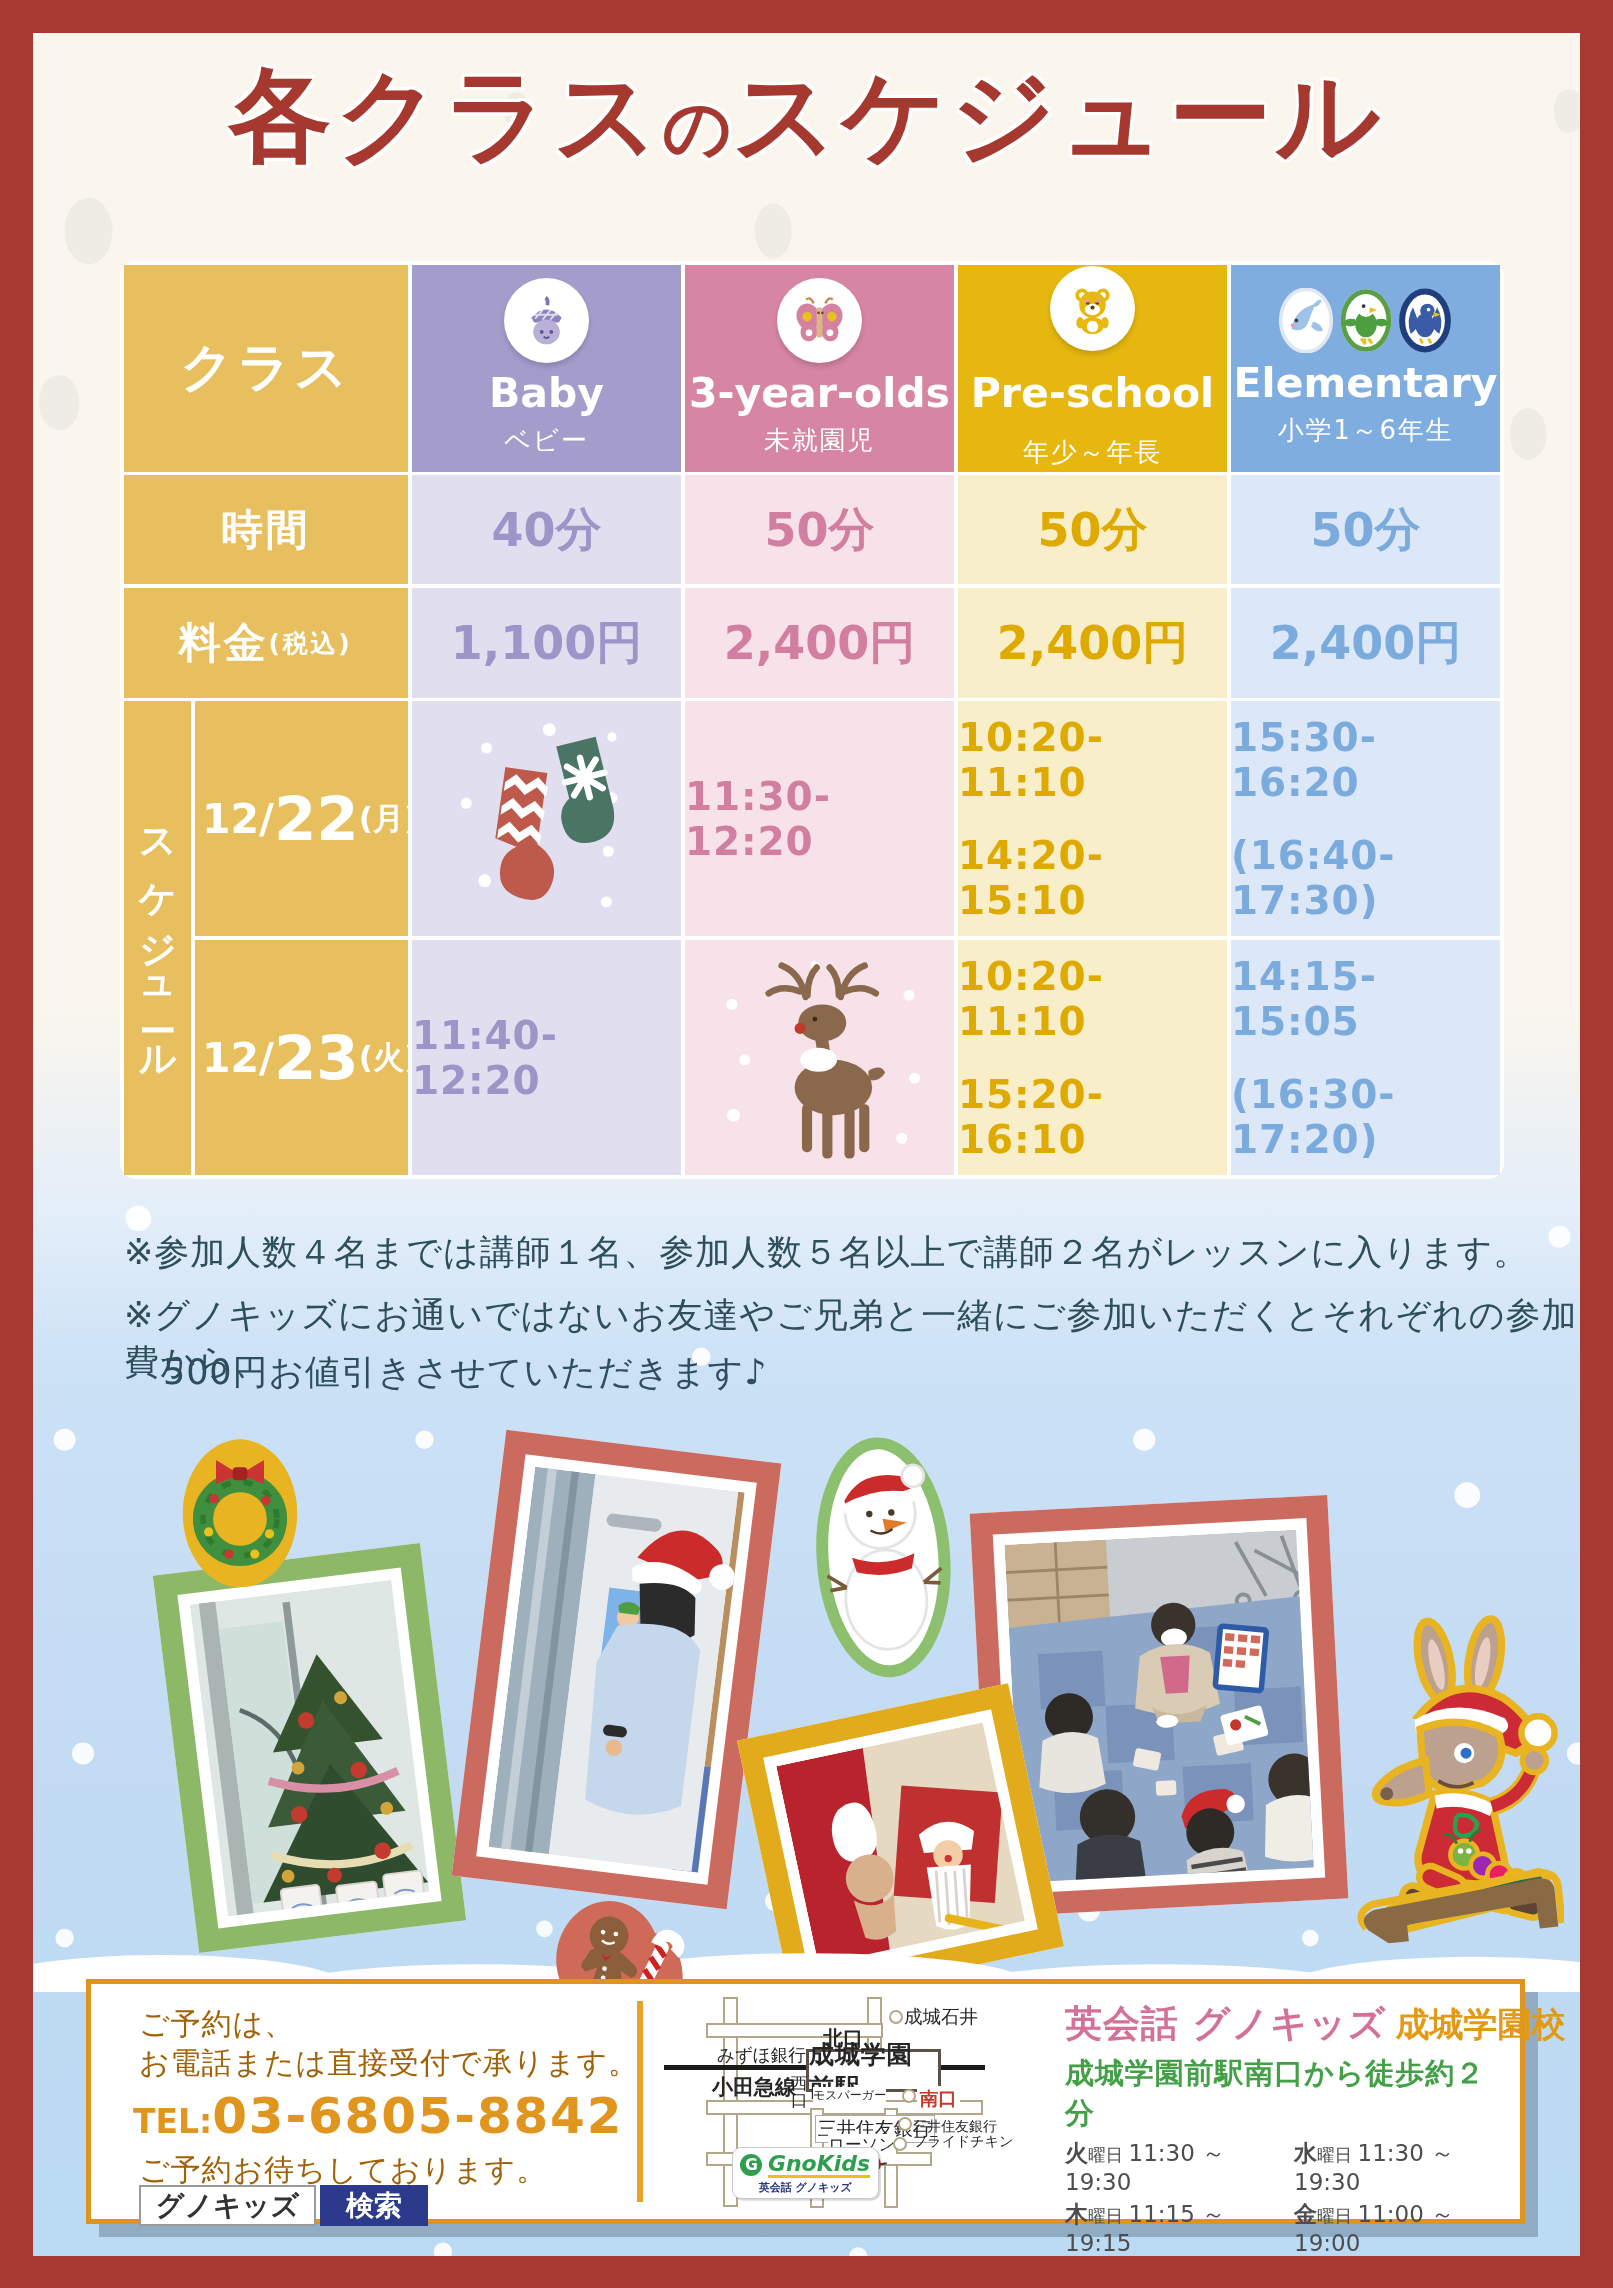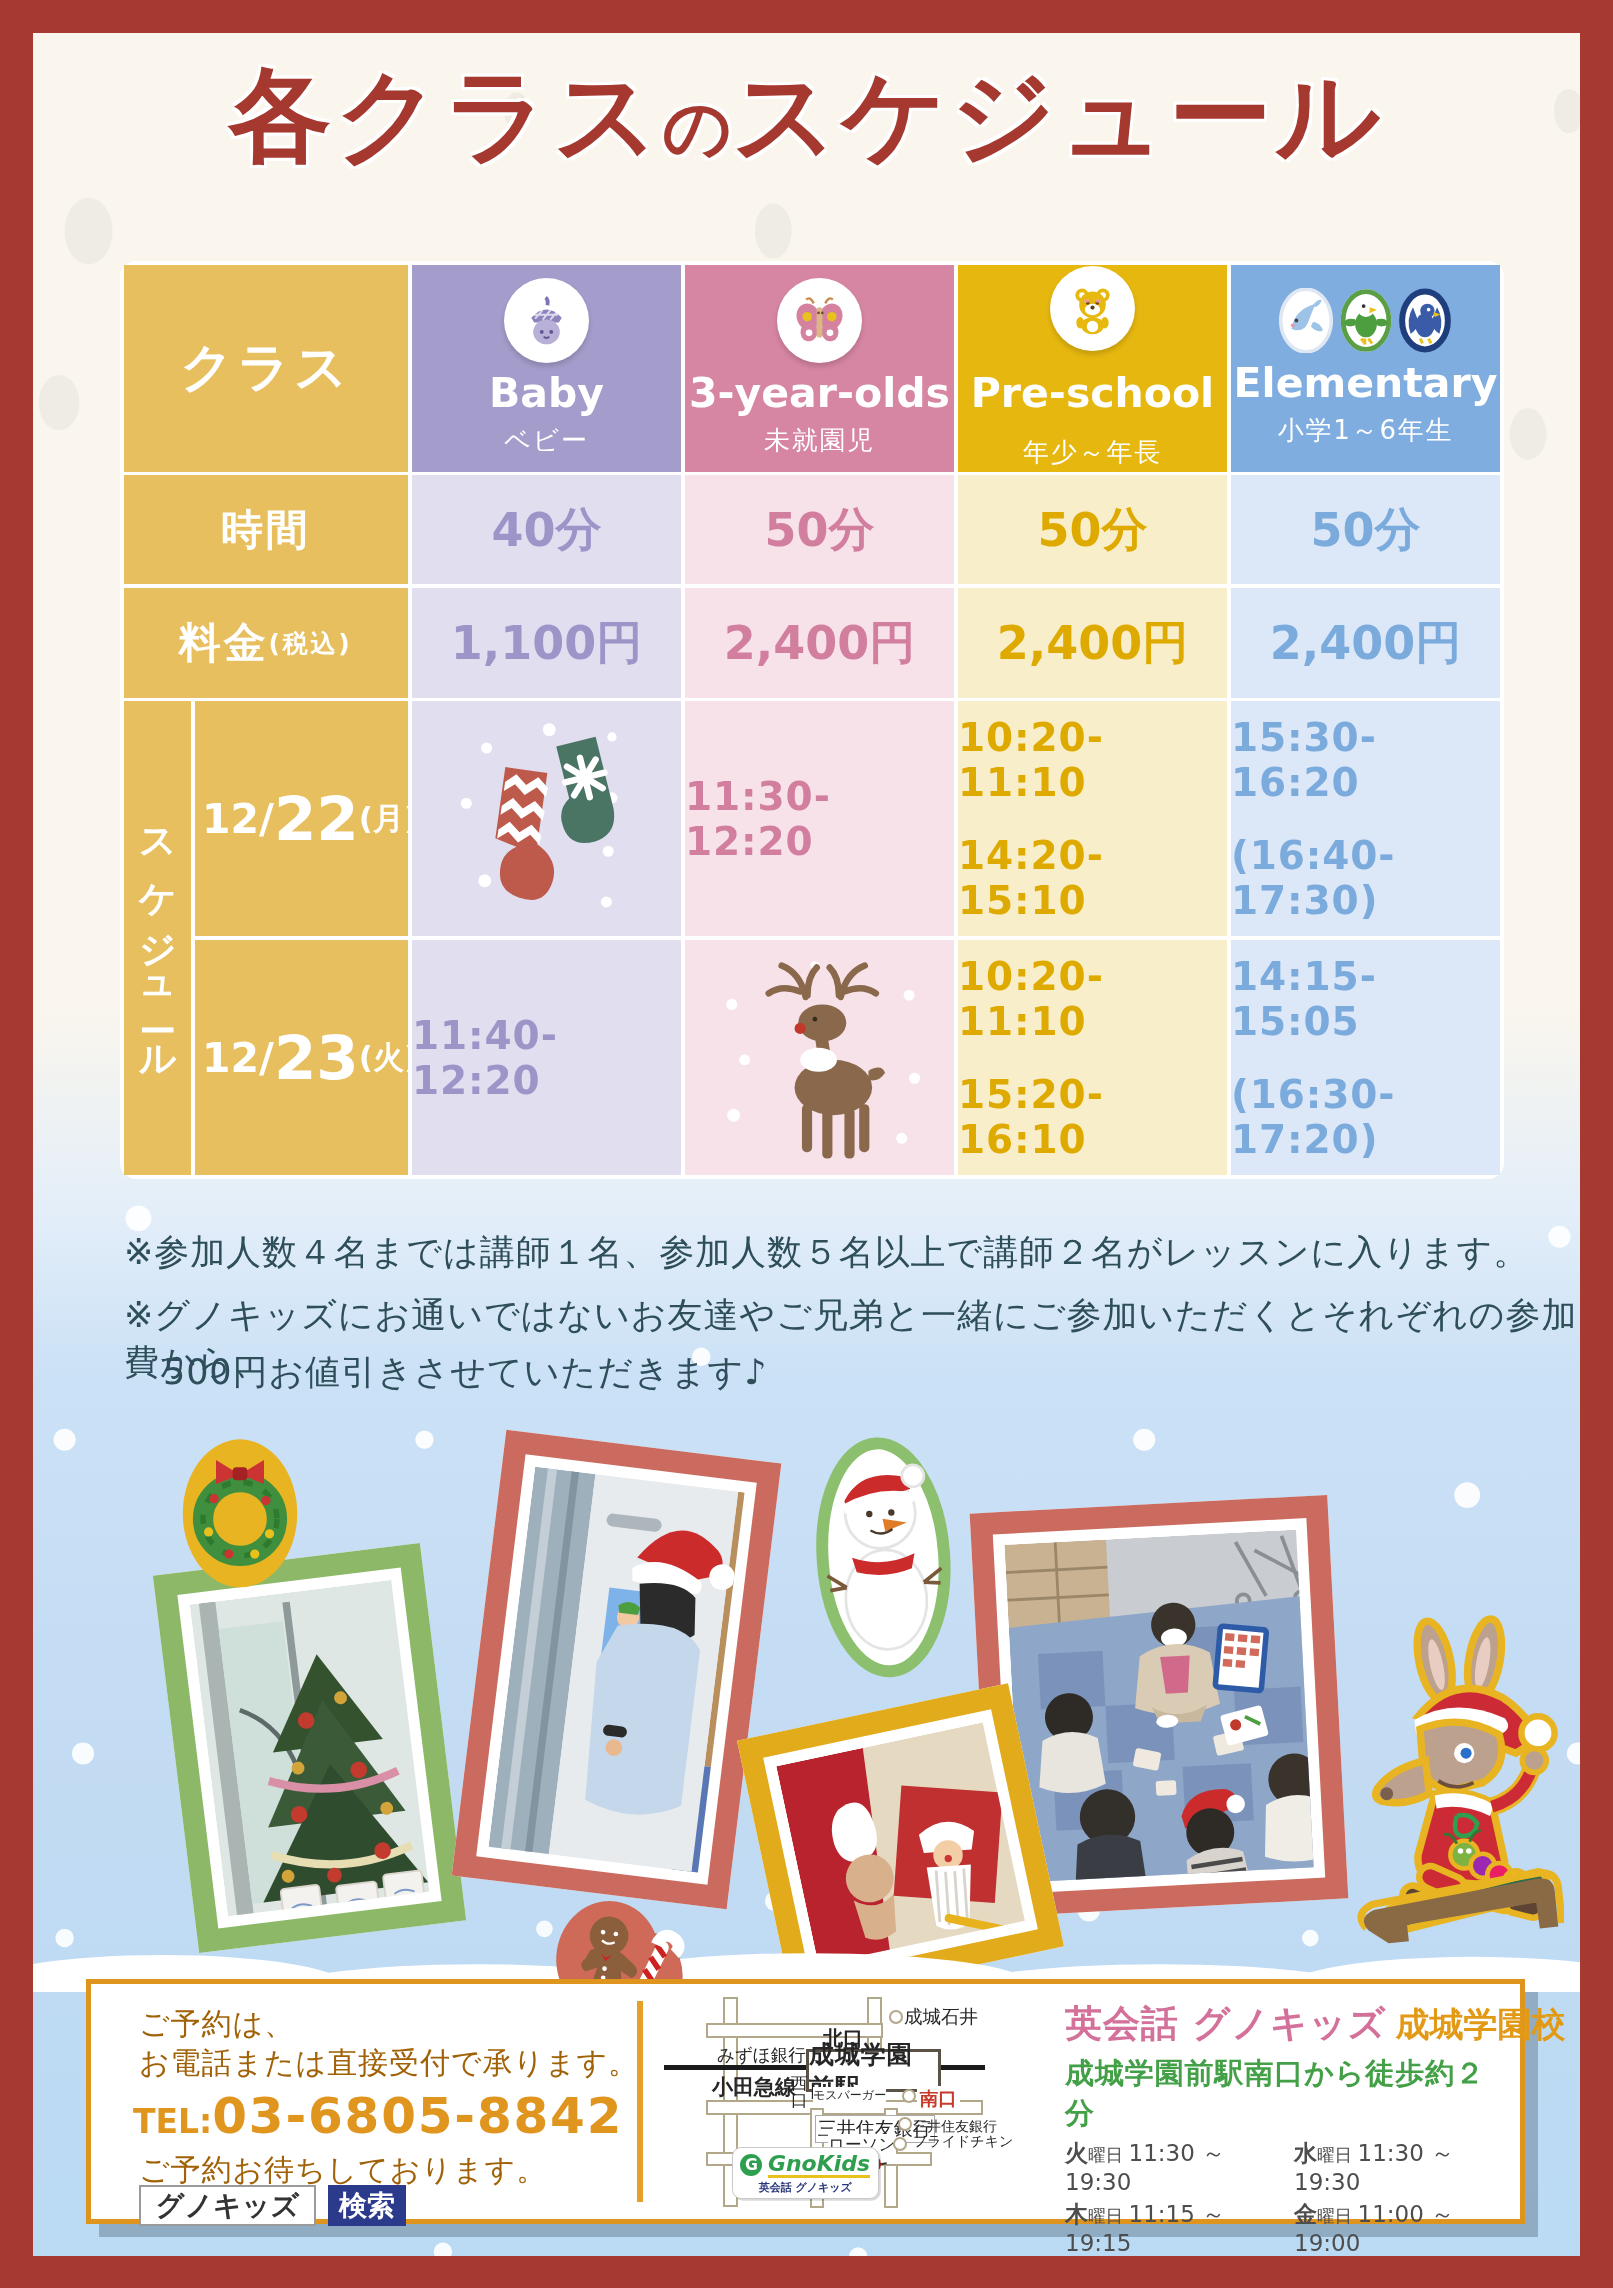--- a/index.html
+++ b/index.html
@@ -46,21 +46,21 @@
   .f-red{border:16.6px solid #cb6a5e;} .f-red .inner{outline:9.2px solid #cb6a5e;outline-offset:7.4px;}
   .f-yellow{border:16.6px solid #e2ab1c;} .f-yellow .inner{outline:9.2px solid #e2ab1c;outline-offset:7.4px;}
   
   .bottom-box{position:absolute;left:86px;top:1979px;width:1439px;height:245px;background:#fff;border:5.5px solid #df951d;box-sizing:border-box;box-shadow:13px 13px 0 rgba(110,135,155,.55);z-index:10;}
   .v-divider{position:absolute;left:546px;top:16.6px;width:5.5px;height:201px;background:#e8a02a;}
   .rsv-line{position:absolute;color:#a16207;font-size:30px;letter-spacing:0.9px;}
   .tel{position:absolute;color:#e0951f;font-weight:bold;}
   .tel .lbl{font-size:33px;} .tel .num{font-size:50px;letter-spacing:1.8px;}
   .searchbox{position:absolute;display:flex;align-items:stretch;height:41px;}
   .searchterm{border:2.8px solid #9a9a9a;background:#fff;color:#333;font-size:28px;font-weight:bold;display:flex;align-items:center;padding:0 14.8px;}
-  .searchbtn{background:#2c3a8c;color:#fff;font-size:28px;font-weight:bold;display:flex;align-items:center;padding:0 11px;margin-left:12px;}
+  .searchbtn{background:#2c3a8c;color:#fff;font-size:28px;font-weight:bold;display:flex;align-items:center;padding:0 26px;margin-left:4px;}
   
   .map{position:absolute;left:560px;top:13px;width:388px;height:218px;font-size:20px;color:#262626;}
   .road{position:absolute;background:#fff;border:2.8px solid #b3a78a;box-sizing:border-box;}
   .rail{position:absolute;background:#1b1b1b;}
   .mlabel{position:absolute;white-space:nowrap;}
   .mdot{position:absolute;width:10px;height:10px;border-radius:50%;border:2.8px solid #b3a78a;background:#fff;}
   .station{position:absolute;background:#fff;border:3.7px solid #5a5247;font-weight:bold;font-size:25px;display:flex;align-items:center;justify-content:center;letter-spacing:0.9px;}
   .gnobubble{position:absolute;background:#fff;border:1.8px solid #c9c9c9;border-radius:9.2px;display:flex;flex-direction:column;align-items:center;justify-content:center;padding:3.7px 7.4px;box-shadow:1.8px 1.8px 0 rgba(0,0,0,.15);}
   .gnologo{display:flex;align-items:center;gap:5.5px;}
   .gnoG{width:22px;height:22px;border-radius:50%;background:#2e9e4f;color:#fff;font-weight:bold;font-size:15.7px;display:flex;align-items:center;justify-content:center;}

